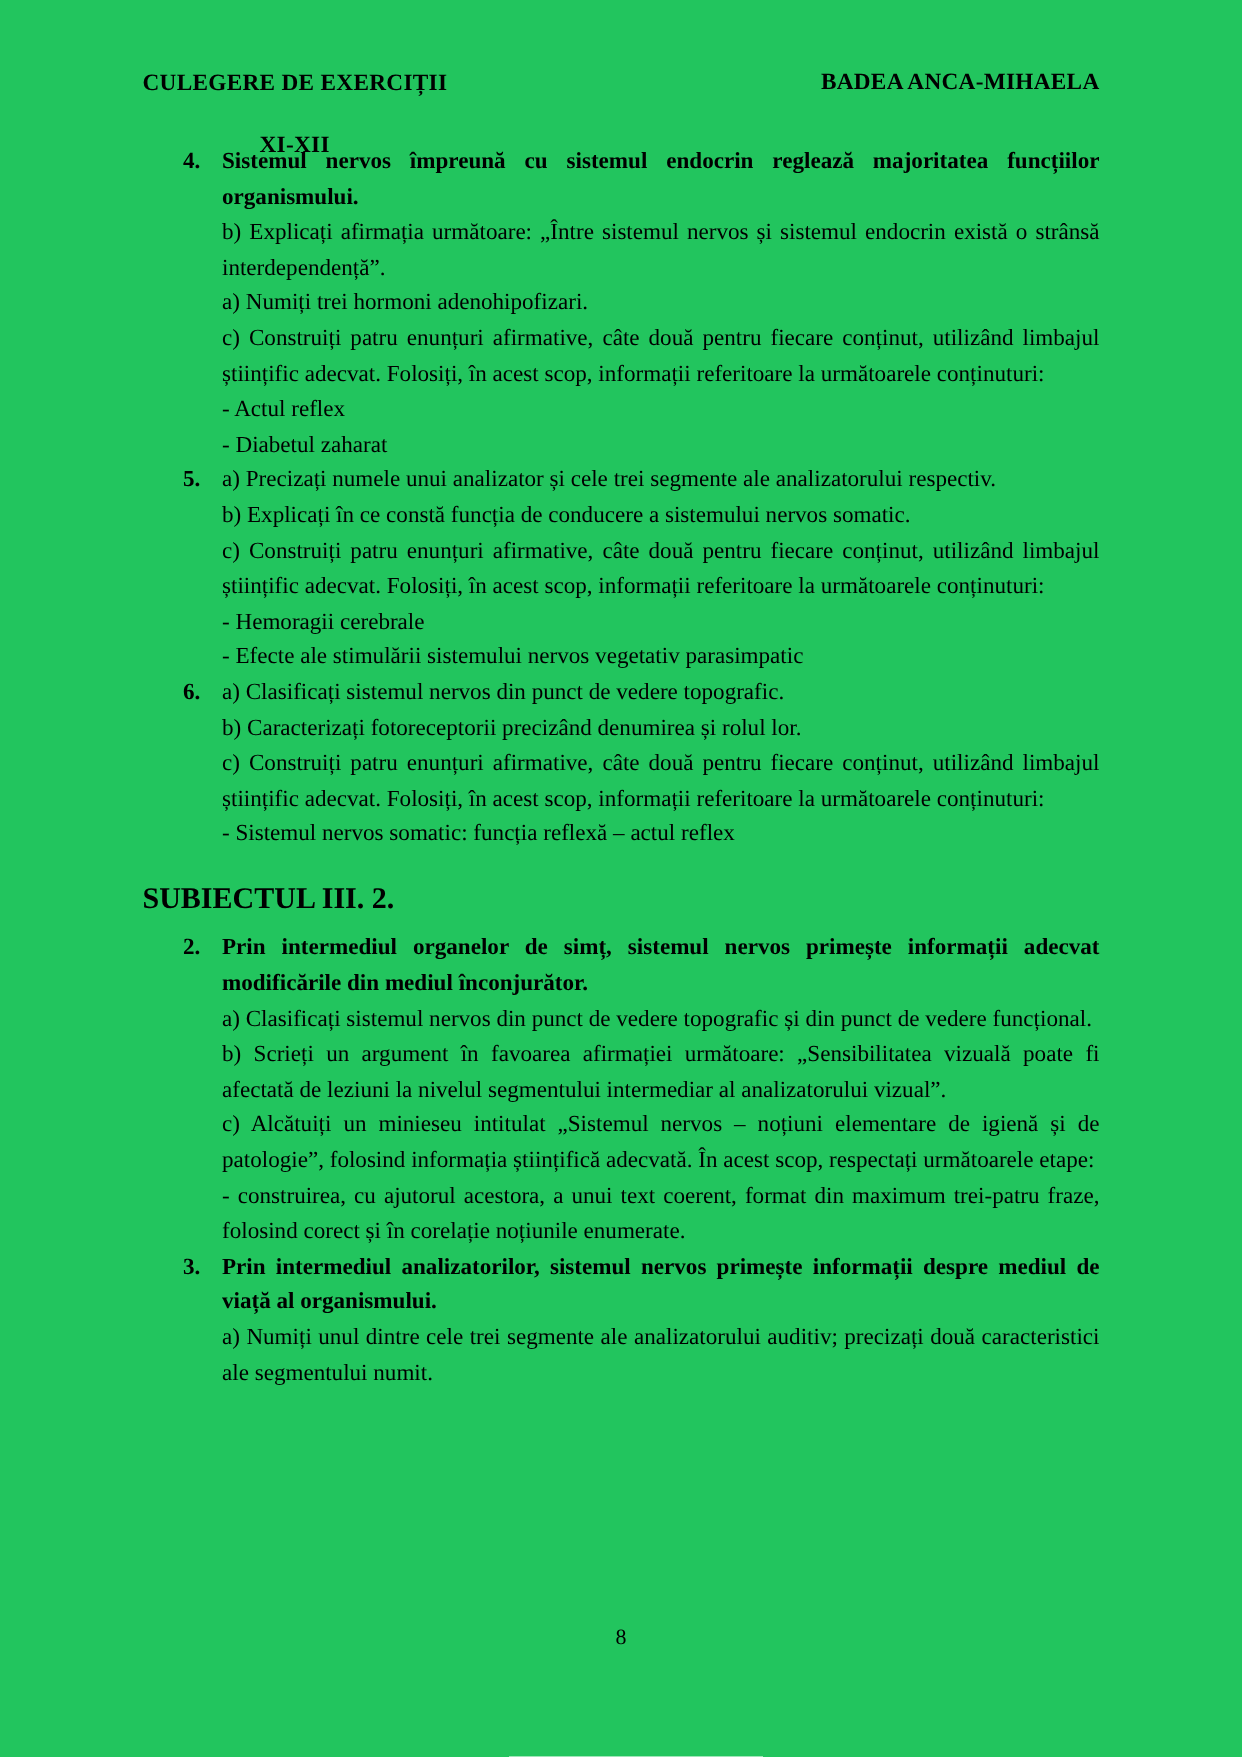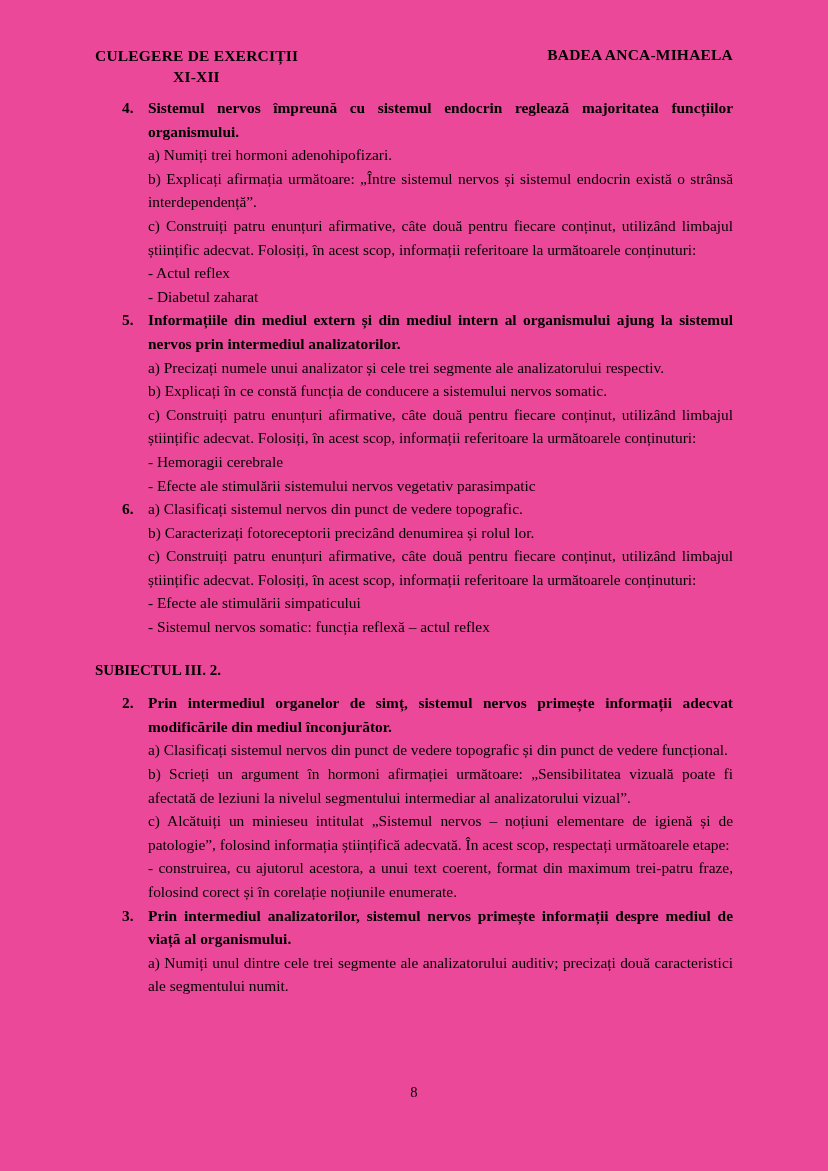--- a/index.html
+++ b/index.html
@@ -10,21 +10,21 @@
   }
   body {
     font-family: "Liberation Serif", "DejaVu Serif", serif;
     color: #000000;
     -webkit-font-smoothing: antialiased;
   }
   .page {
     position: relative;
     width: 828px;
     height: 1171px;
-    background: #ec4899;
+    background: #22c55e;
     overflow: hidden;
     box-sizing: border-box;
   }
 
   
   .running-head {
     position: absolute;
     left: 95px;
     top: 46px;
     width: 638px;
@@ -37,20 +37,21 @@
     justify-content: space-between;
     align-items: flex-start;
   }
   .rh-left {
     text-align: left;
     line-height: 1.35;
   }
   .rh-left .rh-l2 {
     display: block;
     padding-left: 78px;
+    margin-top: 20px;
   }
   .rh-right {
     white-space: nowrap;
     padding-top: 0px;
   }
 
   
   .content {
     position: absolute;
     left: 95px;
@@ -84,21 +85,21 @@
     text-align: left;
   }
   .sub.just {
     text-align: justify;
     text-justify: inter-word;
   }
 
   
   .section-heading {
     font-weight: bold;
-    font-size: 15px;
+    font-size: 20px;
     margin: 0;
     padding: 0;
     text-align: left;
   }
 
   .gap-before-heading { height: 20px; }
   .gap-after-heading  { height: 9px; }
 
   
   .folio {
@@ -122,51 +123,49 @@
         <span class="rh-l2">XI-XII</span>
       </div>
       <div class="rh-right">BADEA ANCA-MIHAELA</div>
     </div>
   </div>
 
   <div class="content" id="body-content">
       <div class="item">
         <div class="item-number">4.</div>
         <div class="item-stem">Sistemul nervos împreună cu sistemul endocrin reglează majoritatea funcțiilor organismului.</div>
+        <div class="sub just">b) Explicați afirmația următoare: „Între sistemul nervos și sistemul endocrin există o strânsă interdependență”.</div>
         <div class="sub">a) Numiți trei hormoni adenohipofizari.</div>
-        <div class="sub just">b) Explicați afirmația următoare: „Între sistemul nervos și sistemul endocrin există o strânsă interdependență”.</div>
         <div class="sub just">c) Construiți patru enunțuri afirmative, câte două pentru fiecare conținut, utilizând limbajul științific adecvat. Folosiți, în acest scop, informații referitoare la următoarele conținuturi:</div>
         <div class="sub">- Actul reflex</div>
         <div class="sub">- Diabetul zaharat</div>
       </div>
       <div class="item">
         <div class="item-number">5.</div>
-        <div class="item-stem">Informațiile din mediul extern și din mediul intern al organismului ajung la sistemul nervos prin intermediul analizatorilor.</div>
         <div class="sub">a) Precizați numele unui analizator și cele trei segmente ale analizatorului respectiv.</div>
         <div class="sub">b) Explicați în ce constă funcția de conducere a sistemului nervos somatic.</div>
         <div class="sub just">c) Construiți patru enunțuri afirmative, câte două pentru fiecare conținut, utilizând limbajul științific adecvat. Folosiți, în acest scop, informații referitoare la următoarele conținuturi:</div>
         <div class="sub">- Hemoragii cerebrale</div>
         <div class="sub">- Efecte ale stimulării sistemului nervos vegetativ parasimpatic</div>
       </div>
       <div class="item">
         <div class="item-number">6.</div>
         <div class="sub">a) Clasificați sistemul nervos din punct de vedere topografic.</div>
         <div class="sub">b) Caracterizați fotoreceptorii precizând denumirea și rolul lor.</div>
         <div class="sub just">c) Construiți patru enunțuri afirmative, câte două pentru fiecare conținut, utilizând limbajul științific adecvat. Folosiți, în acest scop, informații referitoare la următoarele conținuturi:</div>
-        <div class="sub">- Efecte ale stimulării simpaticului</div>
         <div class="sub">- Sistemul nervos somatic: funcția reflexă – actul reflex</div>
       </div>
       <div class="gap-before-heading"></div>
       <div class="section-heading">SUBIECTUL III. 2.</div>
       <div class="gap-after-heading"></div>
       <div class="item">
         <div class="item-number">2.</div>
         <div class="item-stem">Prin intermediul organelor de simț, sistemul nervos primește informații adecvat modificările din mediul înconjurător.</div>
         <div class="sub just">a) Clasificați sistemul nervos din punct de vedere topografic și din punct de vedere funcțional.</div>
-        <div class="sub just">b) Scrieți un argument în hormoni afirmației următoare: „Sensibilitatea vizuală poate fi afectată de leziuni la nivelul segmentului intermediar al analizatorului vizual”.</div>
+        <div class="sub just">b) Scrieți un argument în favoarea afirmației următoare: „Sensibilitatea vizuală poate fi afectată de leziuni la nivelul segmentului intermediar al analizatorului vizual”.</div>
         <div class="sub just">c) Alcătuiți un minieseu intitulat „Sistemul nervos – noțiuni elementare de igienă și de patologie”, folosind informația științifică adecvată. În acest scop, respectați următoarele etape:</div>
         <div class="sub just">- construirea, cu ajutorul acestora, a unui text coerent, format din maximum trei-patru fraze, folosind corect și în corelație noțiunile enumerate.</div>
       </div>
       <div class="item">
         <div class="item-number">3.</div>
         <div class="item-stem">Prin intermediul analizatorilor, sistemul nervos primește informații despre mediul de viață al organismului.</div>
         <div class="sub just">a) Numiți unul dintre cele trei segmente ale analizatorului auditiv; precizați două caracteristici ale segmentului numit.</div>
       </div>
     </div>
 

